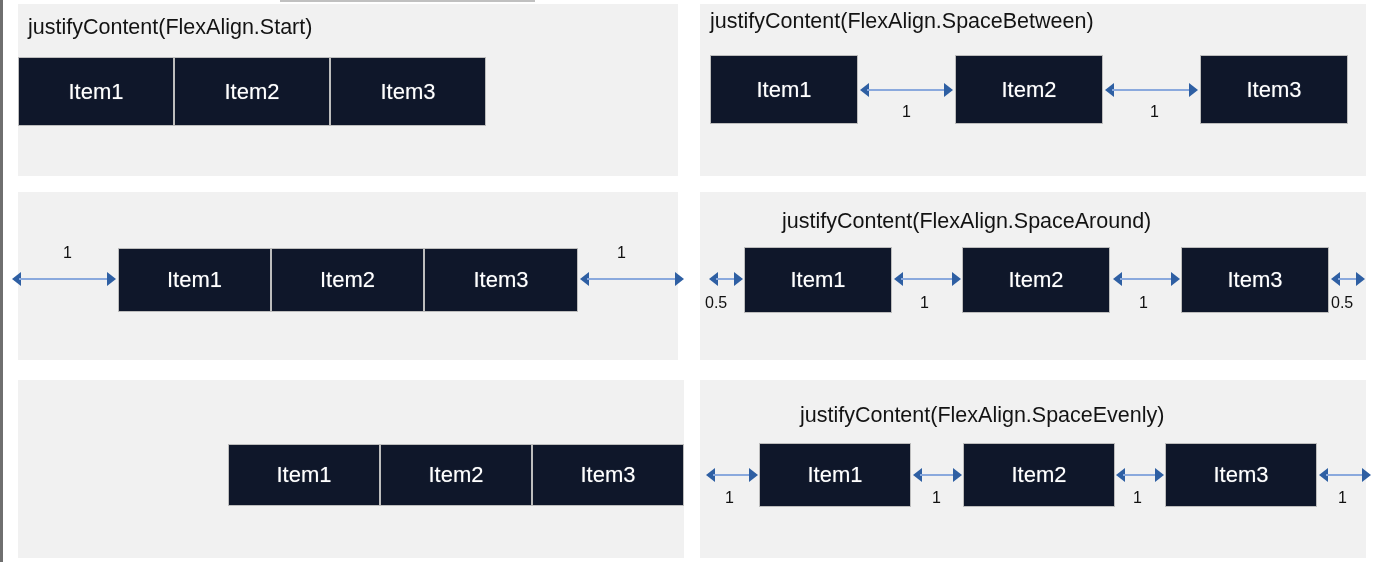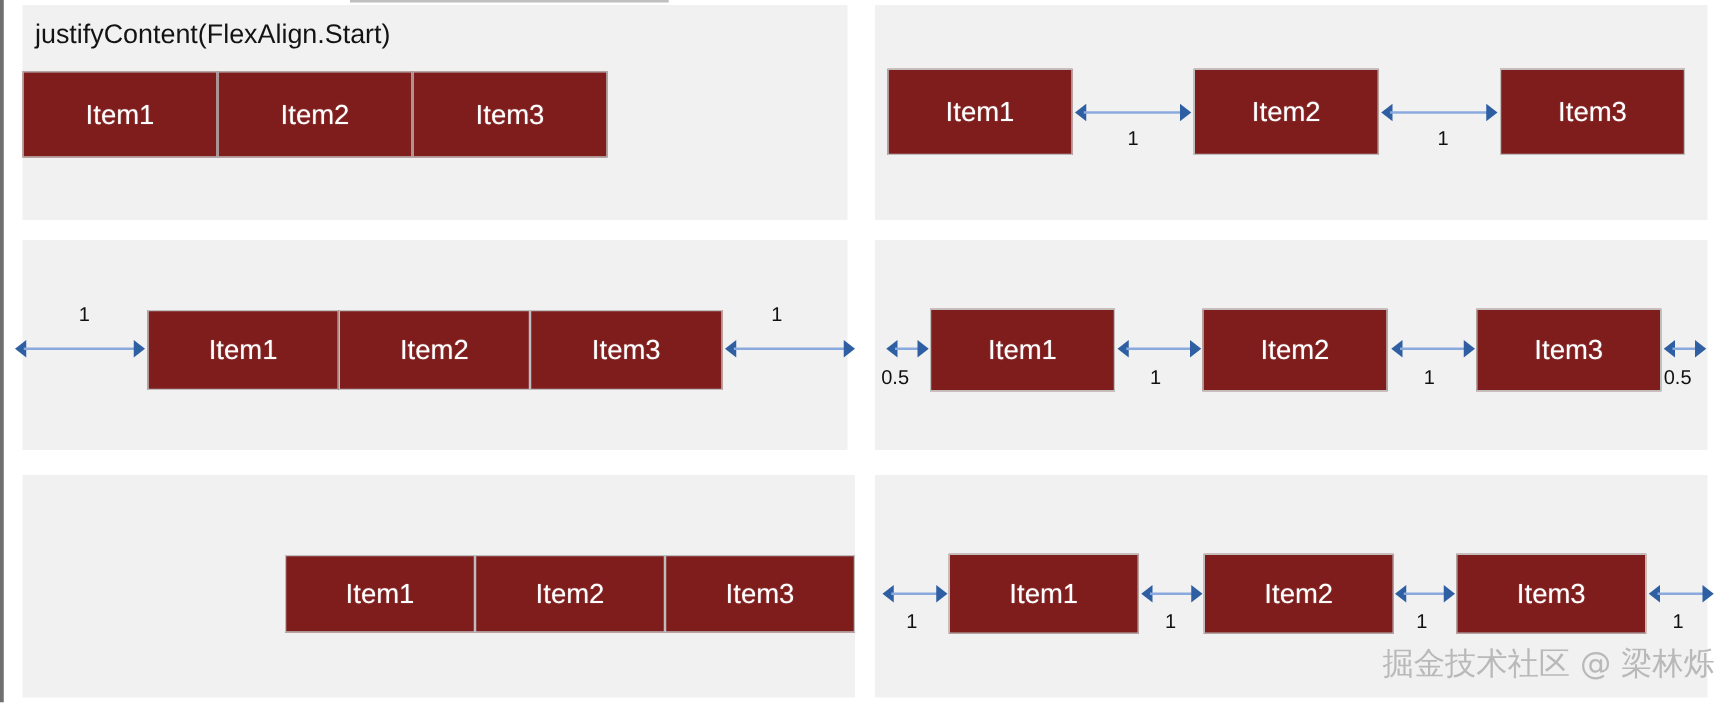--- a/index.html
+++ b/index.html
@@ -22,21 +22,21 @@
     position:absolute;
     color:#131313;
     font-size:21.5px;
     line-height:26px;
     white-space:nowrap;
   }
 
   
   .itembox{
     position:absolute;
-    background:#7f1d1d;
+    background:#0f172a;
     border:1px solid #bdbdbd;
     box-sizing:border-box;
     display:flex;align-items:center;justify-content:center;
   }
   .itembox .lbl{
     color:#ffffff;font-size:22px;line-height:24px;
     text-shadow:0 0 1px rgba(255,255,255,.45);
   }
 
   
@@ -82,20 +82,21 @@
     <span class="lbl">Item1</span>
   </div>
   <div class="itembox" style="left:174px;top:57px;width:156px;height:69px;">
     <span class="lbl">Item2</span>
   </div>
   <div class="itembox" style="left:330px;top:57px;width:156px;height:69px;">
     <span class="lbl">Item3</span>
   </div>
 
   <div class="panel" style="left:700px;top:4px;width:666px;height:172px;"></div>
+  <div class="caption" style="left:710px;top:8px;">justifyContent(FlexAlign.SpaceBetween)</div>
 
   <div class="itembox" style="left:710px;top:55px;width:148px;height:69px;">
     <span class="lbl">Item1</span>
   </div>
   <div class="itembox" style="left:955px;top:55px;width:148px;height:69px;">
     <span class="lbl">Item2</span>
   </div>
   <div class="itembox" style="left:1200px;top:55px;width:148px;height:69px;">
     <span class="lbl">Item3</span>
   </div>
@@ -134,20 +135,21 @@
   <div class="arrowlbl" style="left:63px;top:244px;">1</div>
 
   <div class="arrow" style="left:580px;top:272px;width:104px;">
     <span class="head l"></span>
     <span class="shaft"></span>
     <span class="head r"></span>
   </div>
   <div class="arrowlbl" style="left:617px;top:244px;">1</div>
 
   <div class="panel" style="left:700px;top:192px;width:666px;height:168px;"></div>
+  <div class="caption" style="left:782px;top:208px;">justifyContent(FlexAlign.SpaceAround)</div>
 
   <div class="itembox" style="left:744px;top:247px;width:148px;height:66px;">
     <span class="lbl">Item1</span>
   </div>
   <div class="itembox" style="left:962px;top:247px;width:148px;height:66px;">
     <span class="lbl">Item2</span>
   </div>
   <div class="itembox" style="left:1181px;top:247px;width:148px;height:66px;">
     <span class="lbl">Item3</span>
   </div>
@@ -186,20 +188,21 @@
     <span class="lbl">Item1</span>
   </div>
   <div class="itembox" style="left:380px;top:444px;width:152px;height:62px;">
     <span class="lbl">Item2</span>
   </div>
   <div class="itembox" style="left:532px;top:444px;width:152px;height:62px;">
     <span class="lbl">Item3</span>
   </div>
 
   <div class="panel" style="left:700px;top:380px;width:666px;height:178px;"></div>
+  <div class="caption" style="left:800px;top:402px;">justifyContent(FlexAlign.SpaceEvenly)</div>
 
   <div class="itembox" style="left:759px;top:443px;width:152px;height:64px;">
     <span class="lbl">Item1</span>
   </div>
   <div class="itembox" style="left:963px;top:443px;width:152px;height:64px;">
     <span class="lbl">Item2</span>
   </div>
   <div class="itembox" style="left:1165px;top:443px;width:152px;height:64px;">
     <span class="lbl">Item3</span>
   </div>
@@ -225,15 +228,14 @@
   </div>
   <div class="arrowlbl" style="left:1133px;top:489px;">1</div>
 
   <div class="arrow" style="left:1319px;top:468px;width:52px;">
     <span class="head l"></span>
     <span class="shaft"></span>
     <span class="head r"></span>
   </div>
   <div class="arrowlbl" style="left:1338px;top:489px;">1</div>
 
-  <div class="watermark" style="left:1106px;top:516px;">掘金技术社区 @ 梁林烁</div>
 
 </div>
 
 </body></html>

